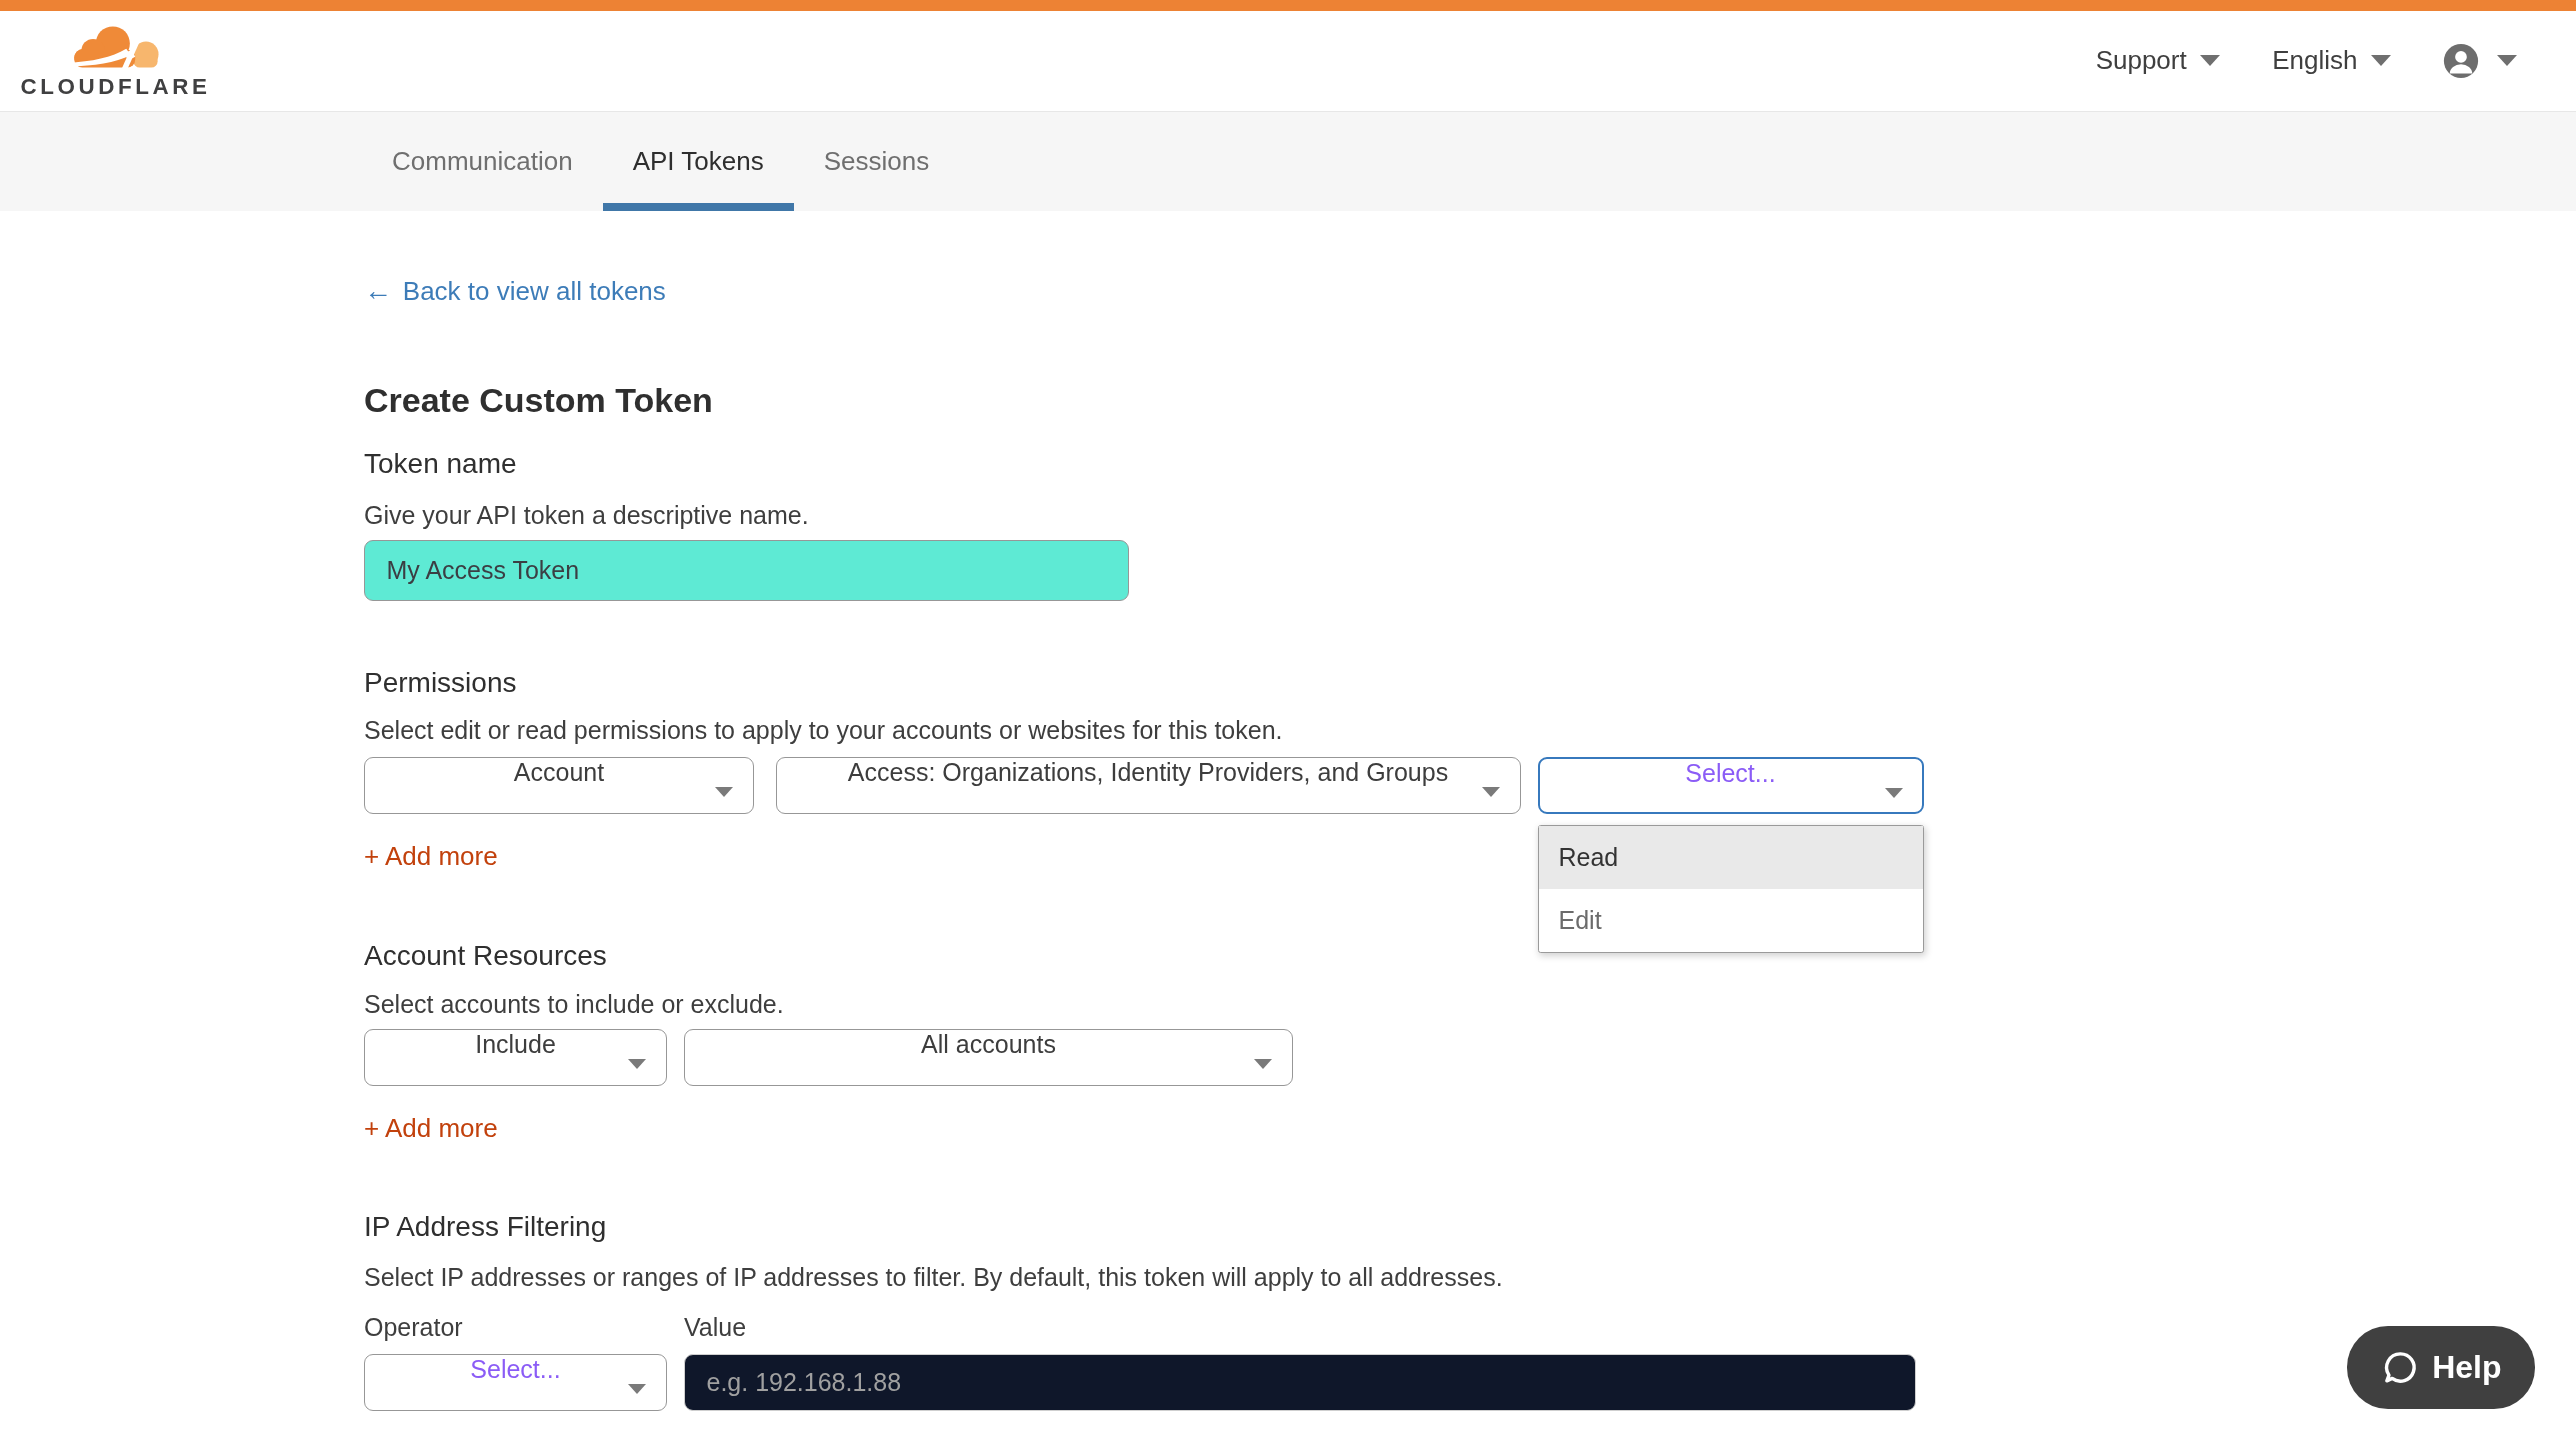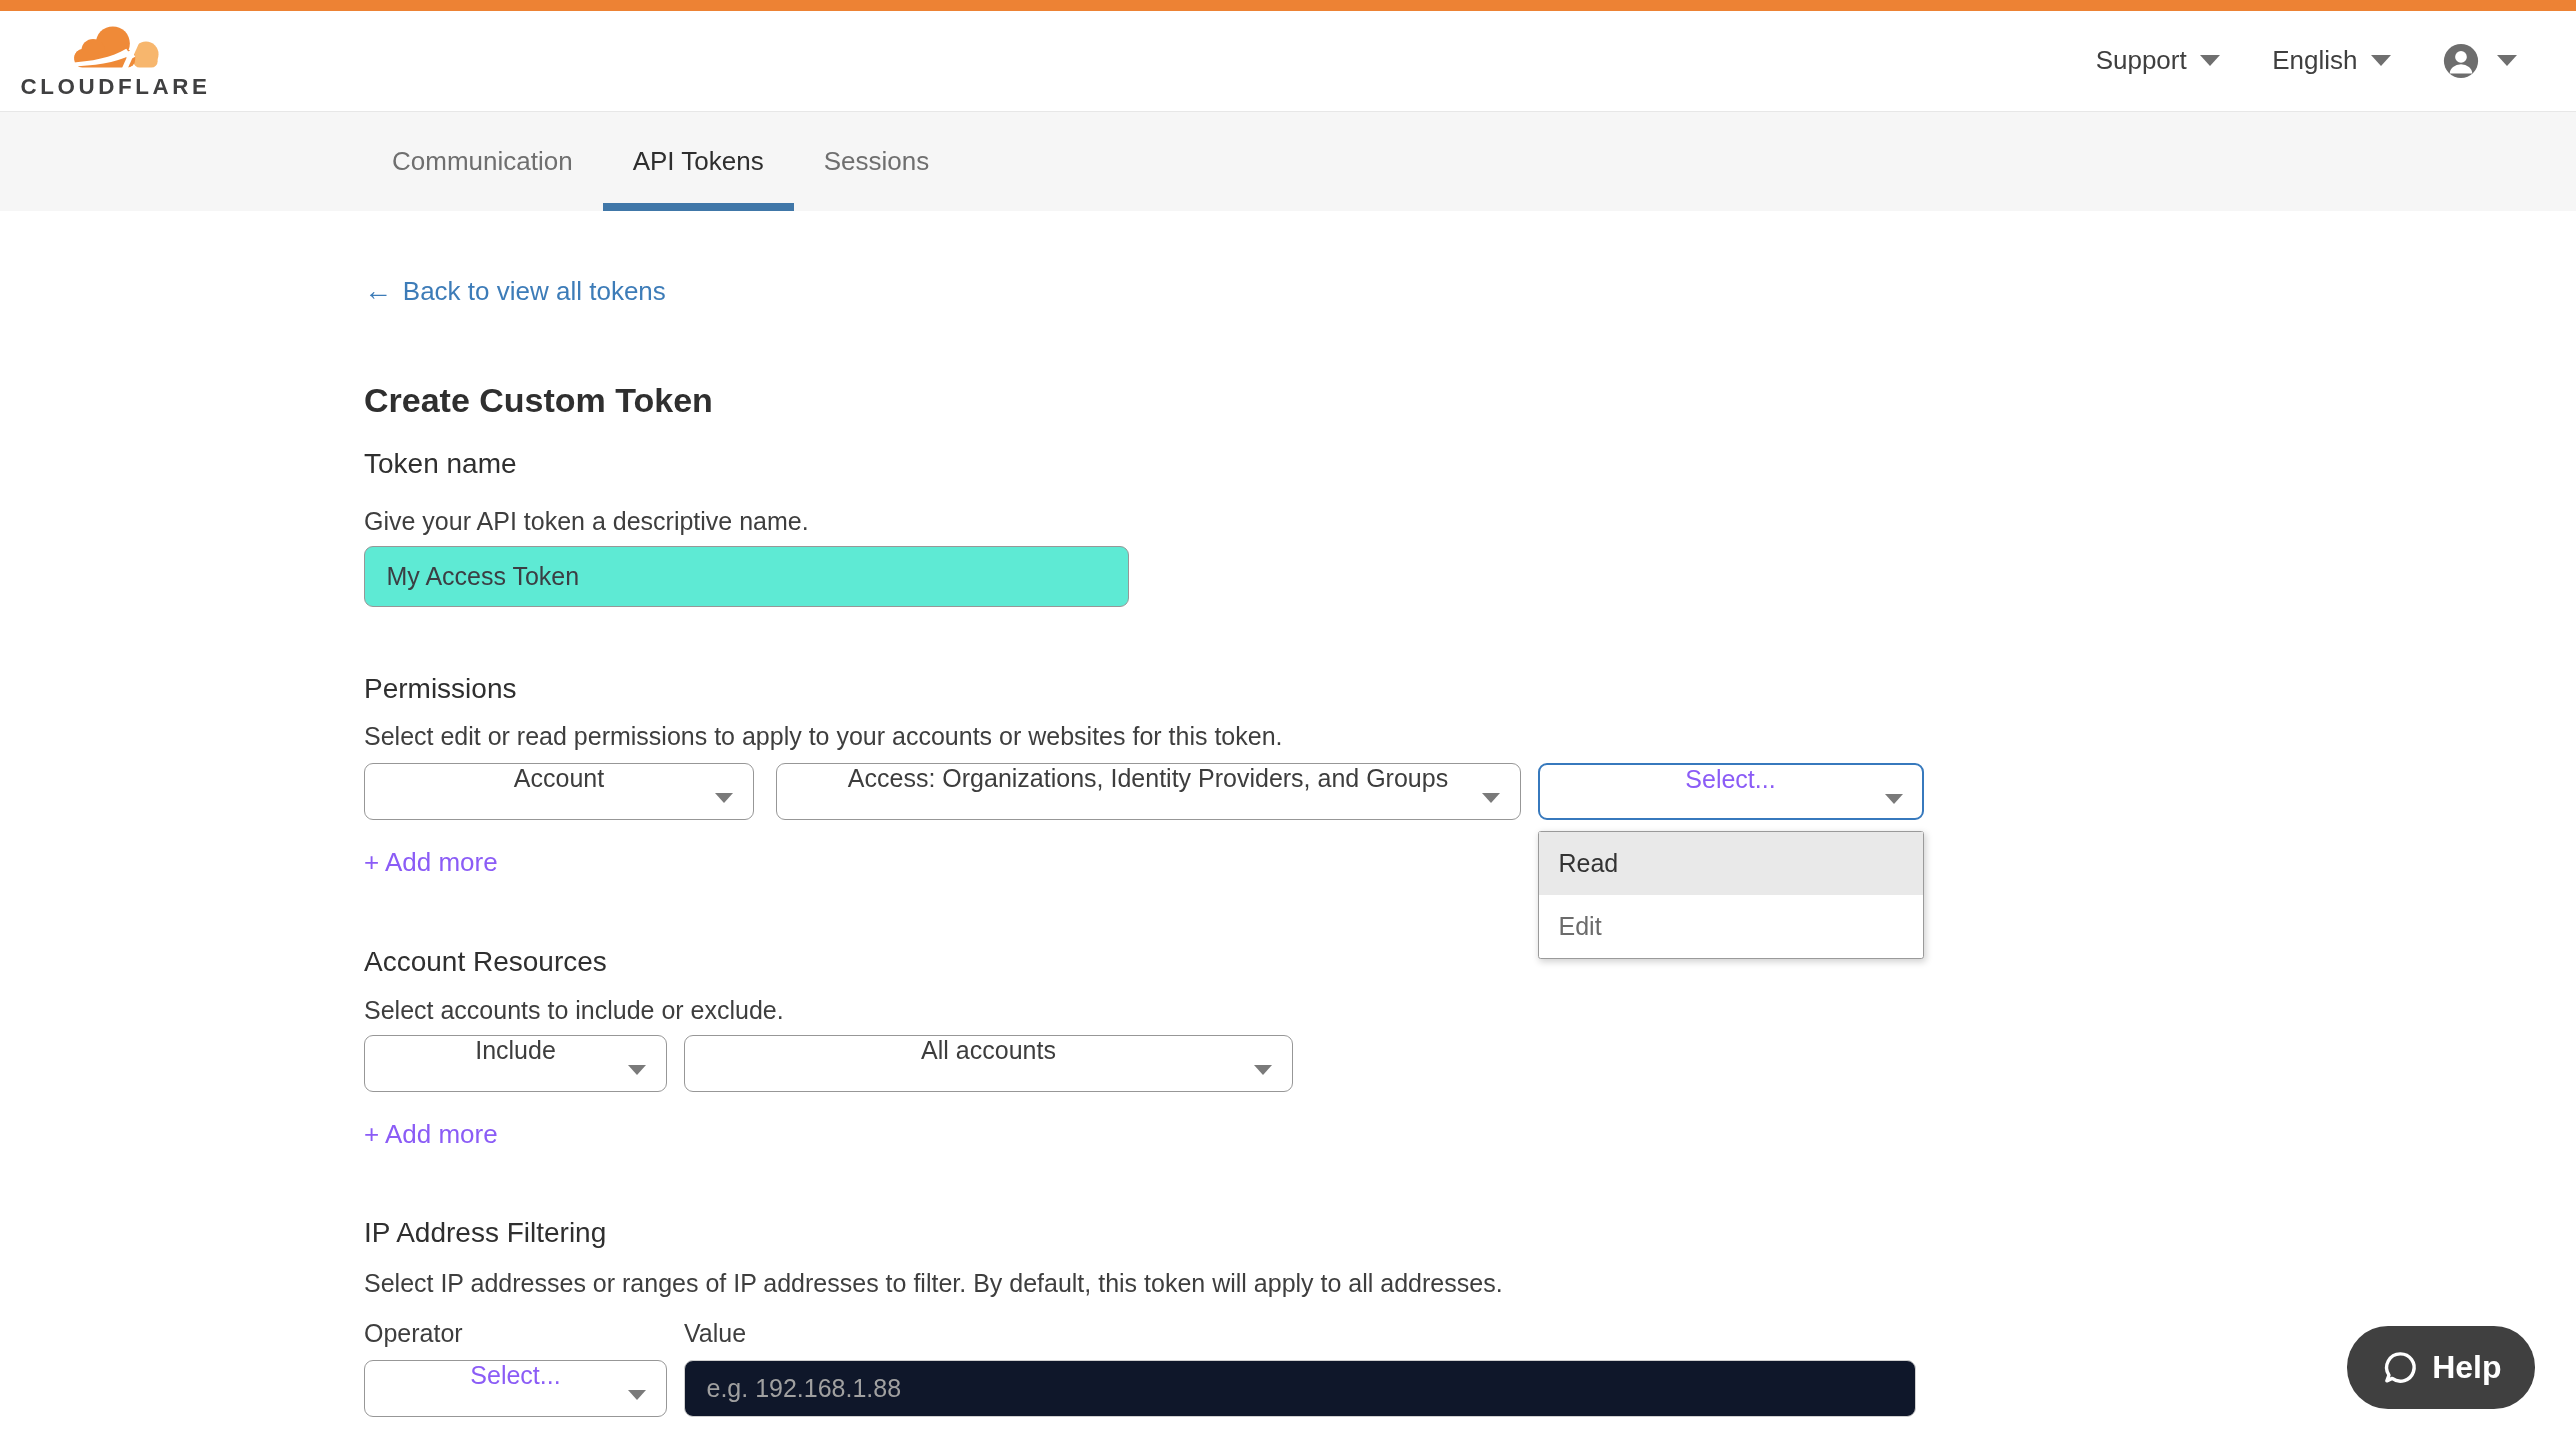--- a/index.html
+++ b/index.html
@@ -53,21 +53,21 @@
   .select.focused { border:2.7px solid #3779bd; padding:0 19px; }
 
   .w-scope { width:390px; }
   .w-resource { width:745px; }
   .w-access { width:386px; }
   .w-mode { width:303px; }
   .w-accounts { width:609px; }
   .w-value { width:1232px; }
 
   .add-more { display:inline-block; margin-top:27px; font-size:26px; line-height:30.5px;
-    color:#8b5cf6; cursor:pointer; }
+    color:#c2410c; cursor:pointer; }
 
   .select-wrap { position:relative; }
   .dropdown-menu { position:absolute; top:68px; left:0; width:386px; background:#fff;
     border:0.9px solid #9a9a9a; border-radius:2.7px; box-shadow:1.8px 2.7px 7.2px rgba(0,0,0,.18); z-index:10; }
   .dropdown-item { height:63px; display:flex; align-items:center; padding:0 20px;
     font-size:25px; color:#333; cursor:pointer; }
   .dropdown-item.highlighted { background:#e9e9e9; }
   .dropdown-item.muted { color:#6b6b6b; }
 
   .labels-row { display:flex; margin-top:20.6px; }
@@ -148,21 +148,21 @@
 
   <a class="back-link">
     <span class="back-arrow">←</span>
     <span>Back to view all tokens</span>
   </a>
 
   <h1>Create Custom Token</h1>
 
   <section>
     <h2 style="margin-top:26px">Token name</h2>
-    <p class="desc" style="margin-top:26px">Give your API token a descriptive name.</p>
+    <p class="desc" style="margin-top:20px">Give your API token a descriptive name.</p>
     <input class="text-input" type="text" value="My Access Token" style="">
   </section>
 
   <section>
     <h2 class="mt-sec" style="margin-top:65px">Permissions</h2>
     <p class="desc mt-h-desc">Select edit or read permissions to apply to your accounts or websites for this token.</p>
     <div class="row mt-desc-row">
       <div class="select w-scope" style="margin-right:0">
         <span>Account</span>
         <span class="caret"></span>

